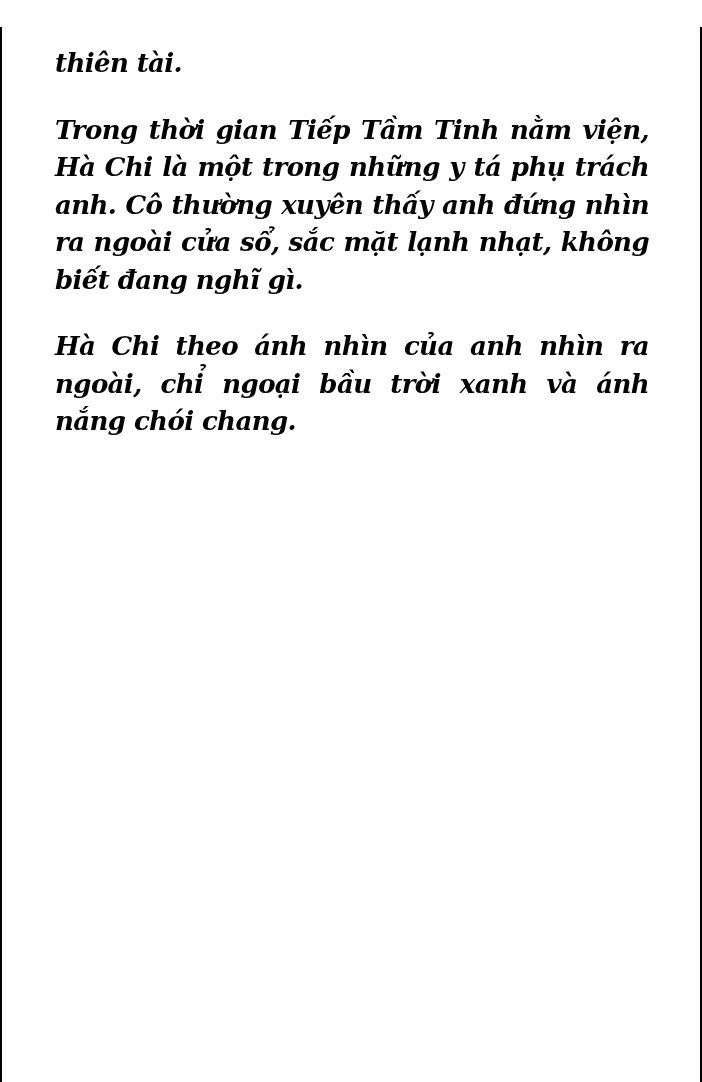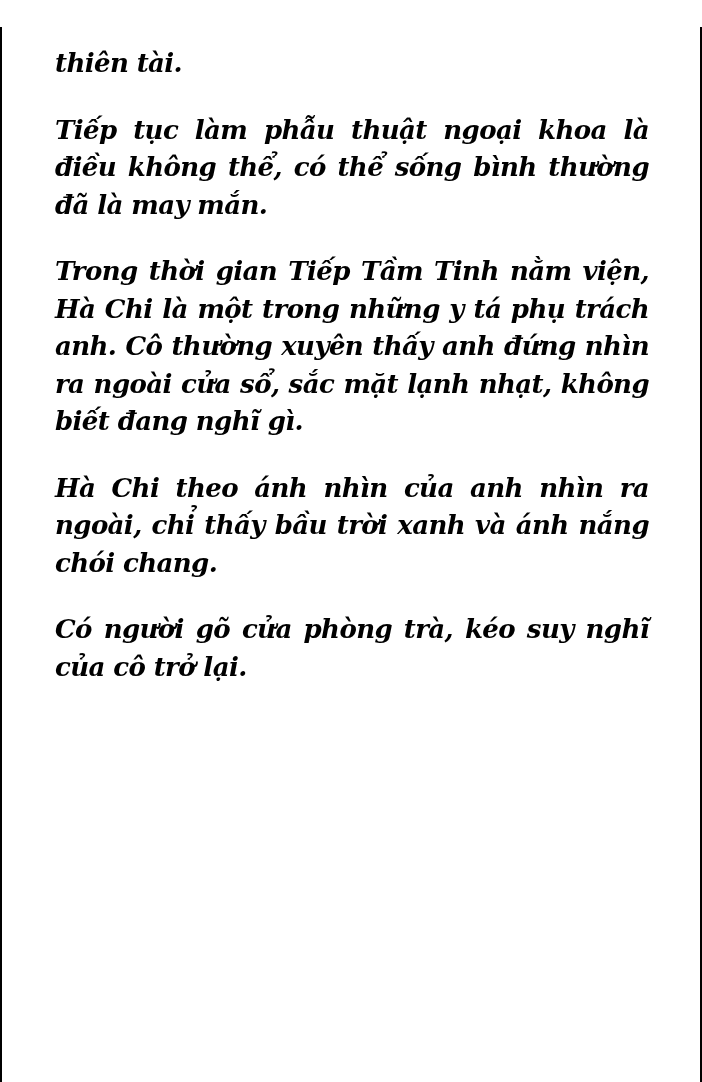--- a/index.html
+++ b/index.html
@@ -49,19 +49,17 @@
   }
 </style>
 </head>
 <body>
 
 <div class="reader-page">
   <div class="page-edge left"></div>
   <div class="page-edge right"></div>
   <div class="page-text">
     <p>thiên tài.</p>
-    <p>Tiếp tục làm phẫu thuật ngoại khoa là điều không thể, có thể sống bình thường đã là may mắn.</p>
     <p>Trong thời gian Tiếp Tầm Tinh nằm viện, Hà Chi là một trong những y tá phụ trách anh. Cô thường xuyên thấy anh đứng nhìn ra ngoài cửa sổ, sắc mặt lạnh nhạt, không biết đang nghĩ gì.</p>
-    <p>Hà Chi theo ánh nhìn của anh nhìn ra ngoài, chỉ thấy bầu trời xanh và ánh nắng chói chang.</p>
-    <p>Có người gõ cửa phòng trà, kéo suy nghĩ của cô trở lại.</p>
+    <p>Hà Chi theo ánh nhìn của anh nhìn ra ngoài, chỉ ngoại bầu trời xanh và ánh nắng chói chang.</p>
 
   </div>
 </div>
 
 </body></html>

